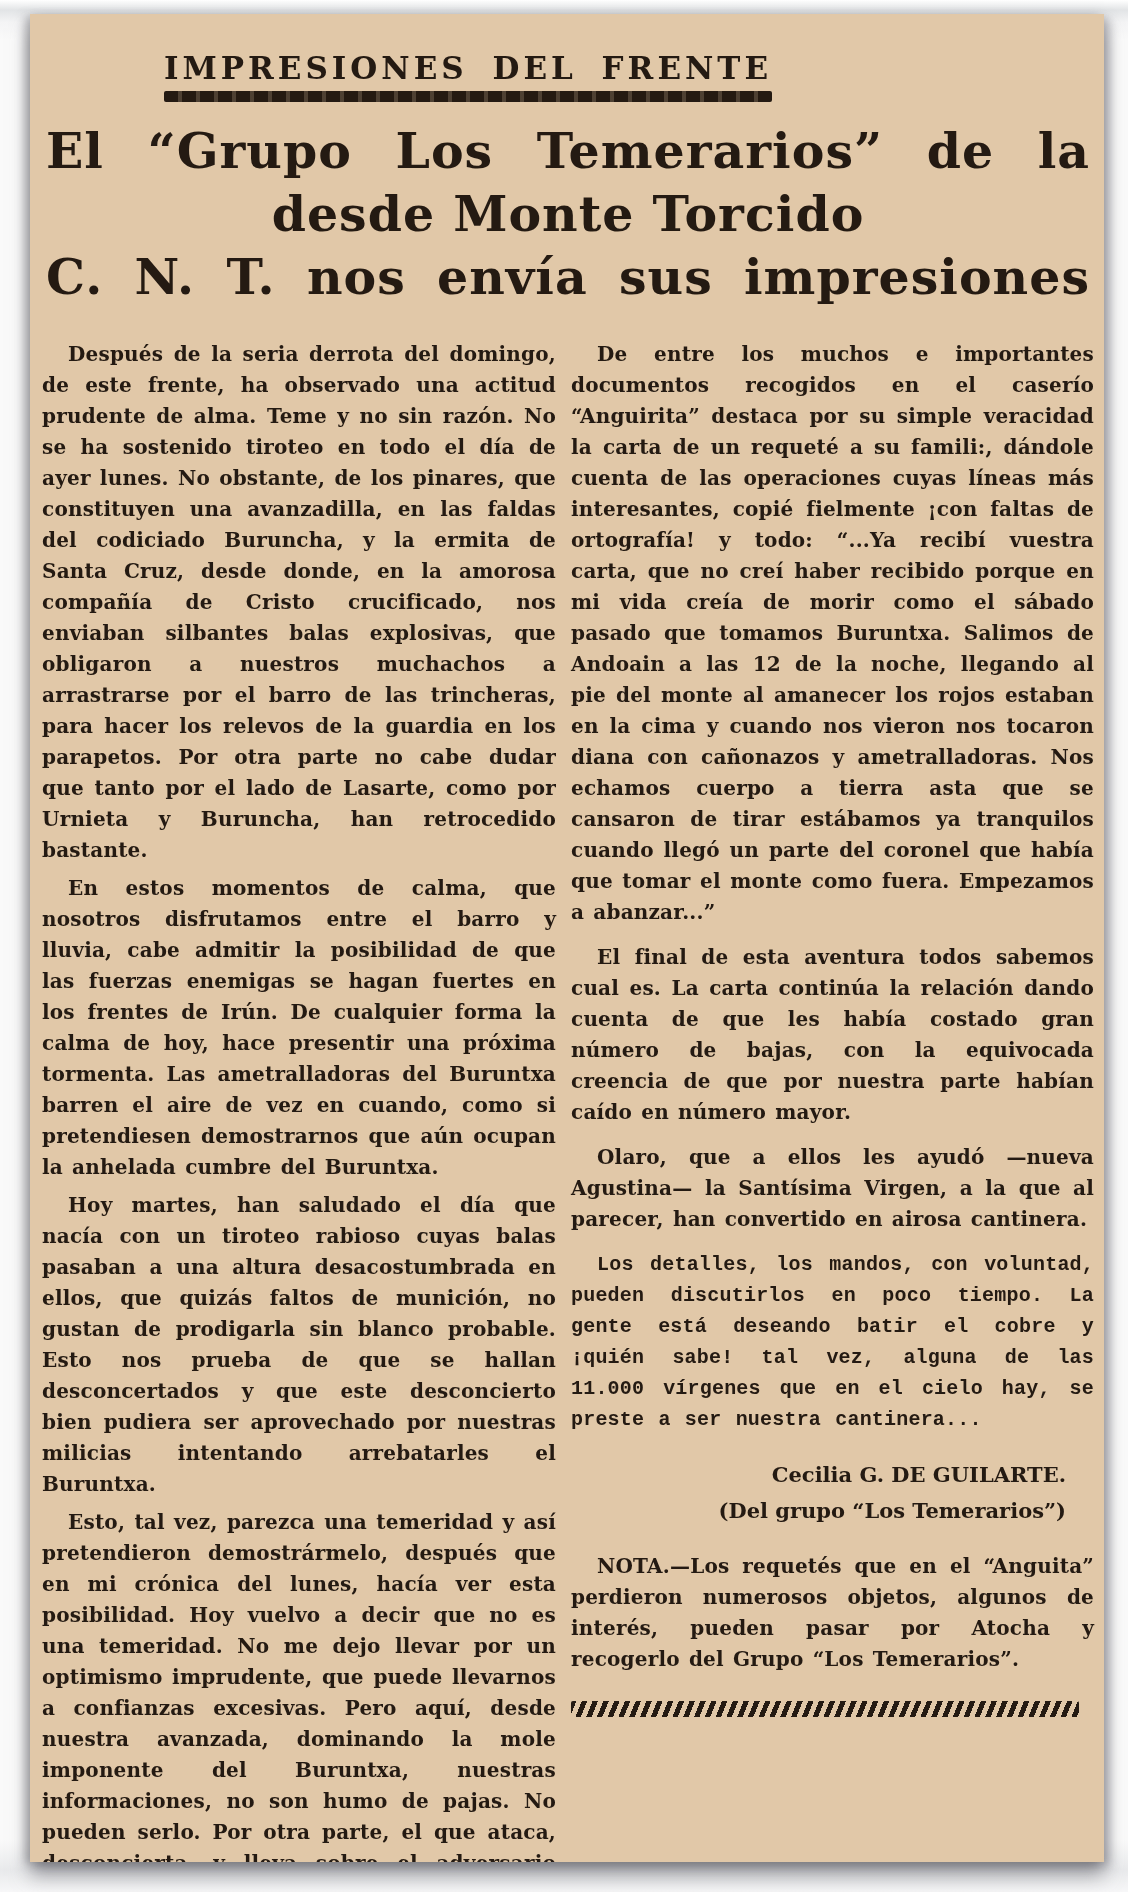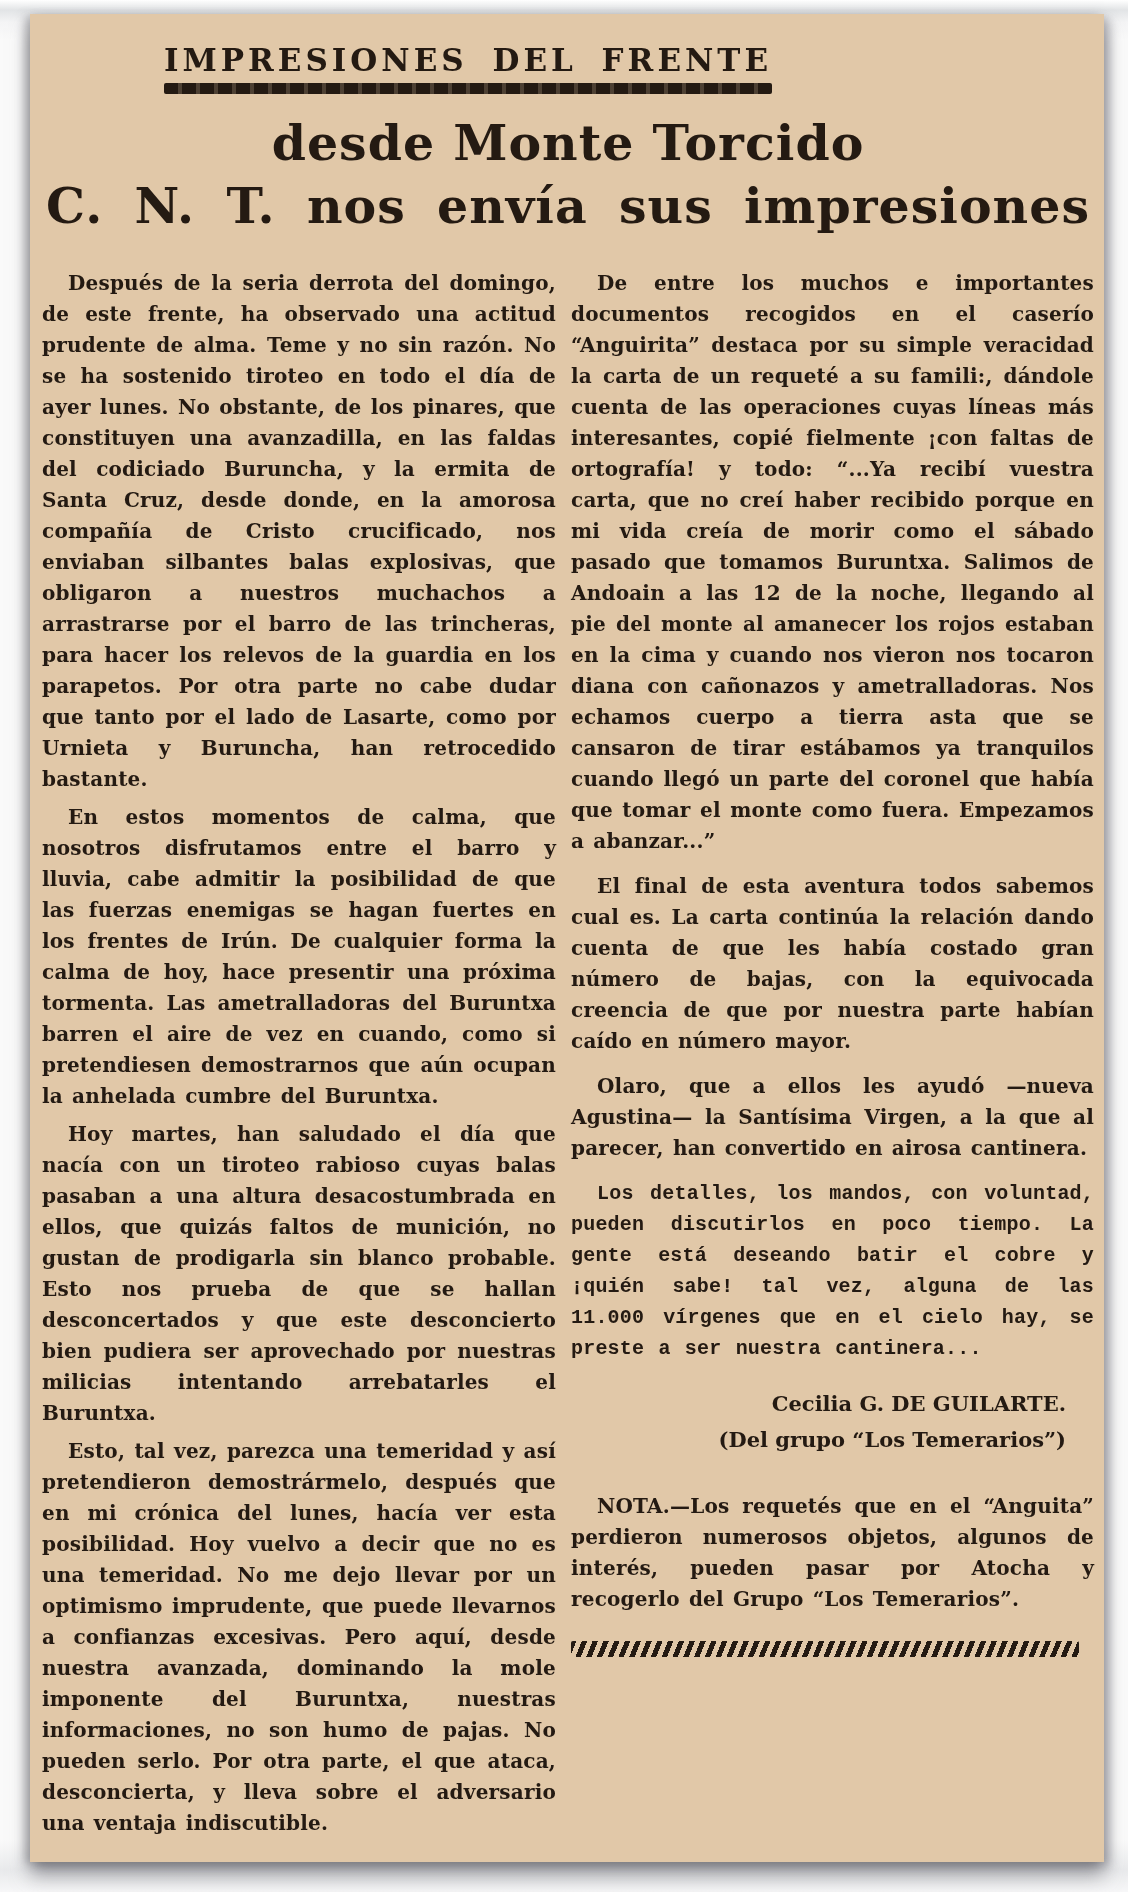--- a/index.html
+++ b/index.html
@@ -18,21 +18,21 @@
   }
   .paper{
     position:absolute;left:30px;top:14px;width:1074px;height:1848px;
     background:var(--paper);
     box-shadow:-5px 2px 9px rgba(90,90,96,.40), 6px 4px 9px rgba(90,90,96,.35), 0 14px 18px rgba(100,100,108,.55);
     color:var(--ink);
     padding:0;
     box-sizing:border-box;
   }
   .paper-inner{
-    padding:28px 10px 0 12px;
+    padding:36px 10px 0 12px;
     box-sizing:border-box;
     height:100%;
     overflow:hidden;
   }
   
   .kicker-wrap{
     width:fit-content;
     margin:0 auto;
     position:relative;
     left:-100px;
@@ -89,21 +89,21 @@
     letter-spacing:.2px;
   }
   .col-right p{margin-bottom:14px;}
   .col-right p.para-last{margin-bottom:22px;font-family:Liberation Mono, monospace;}
   .signature{
     text-align:right;
     padding-right:28px;
     font-weight:bold;
     font-size:21px;
     line-height:36px;
-    margin:14px 0 33px 0;
+    margin:14px 0 22px 0;
   }
   .nota{margin-top:10px;}
   .zigzag{
     height:16px;
     background:repeating-linear-gradient(112deg, var(--ink) 0 5px, rgba(36,26,18,0) 5px 10px);
     border-radius:2px;
   }
   .zigzag-right{
     margin-top:26px;
     width:508px;
@@ -115,20 +115,21 @@
 <div class="canvas">
   <div class="paper">
     <div class="paper-inner">
 
       <div class="kicker-wrap">
         <div class="kicker">IMPRESIONES DEL FRENTE</div>
         <div class="kicker-rule"></div>
       </div>
 
       <h1 class="headline">
+        <span class="hl-line hl-just">El “Grupo Los Temerarios” de la</span>
         <span class="hl-line hl-center">desde Monte Torcido</span>
         <span class="hl-line hl-just">C. N. T. nos envía sus impresiones</span>
       </h1>
 
       <div class="columns">
 
         <div class="col col-left">
           <p>Después de la seria derrota del domingo, de este frente, ha observado una actitud prudente de alma. Teme y no sin razón. No se ha sostenido tiroteo en todo el día de ayer lunes. No obstante, de los pinares, que constituyen una avanzadilla, en las faldas del codiciado Buruncha, y la ermita de Santa Cruz, desde donde, en la amorosa compañía de Cristo crucificado, nos enviaban silbantes balas explosivas, que obligaron a nuestros muchachos a arrastrarse por el barro de las trincheras, para hacer los relevos de la guardia en los parapetos. Por otra parte no cabe dudar que tanto por el lado de Lasarte, como por Urnieta y Buruncha, han retrocedido bastante.</p>
           <p>En estos momentos de calma, que nosotros disfrutamos entre el barro y lluvia, cabe admitir la posibilidad de que las fuerzas enemigas se hagan fuertes en los frentes de Irún. De cualquier forma la calma de hoy, hace presentir una próxima tormenta. Las ametralladoras del Buruntxa barren el aire de vez en cuando, como si pretendiesen demostrarnos que aún ocupan la anhelada cumbre del Buruntxa.</p>
           <p>Hoy martes, han saludado el día que nacía con un tiroteo rabioso cuyas balas pasaban a una altura desacostumbrada en ellos, que quizás faltos de munición, no gustan de prodigarla sin blanco probable. Esto nos prueba de que se hallan desconcertados y que este desconcierto bien pudiera ser aprovechado por nuestras milicias intentando arrebatarles el Buruntxa.</p>

